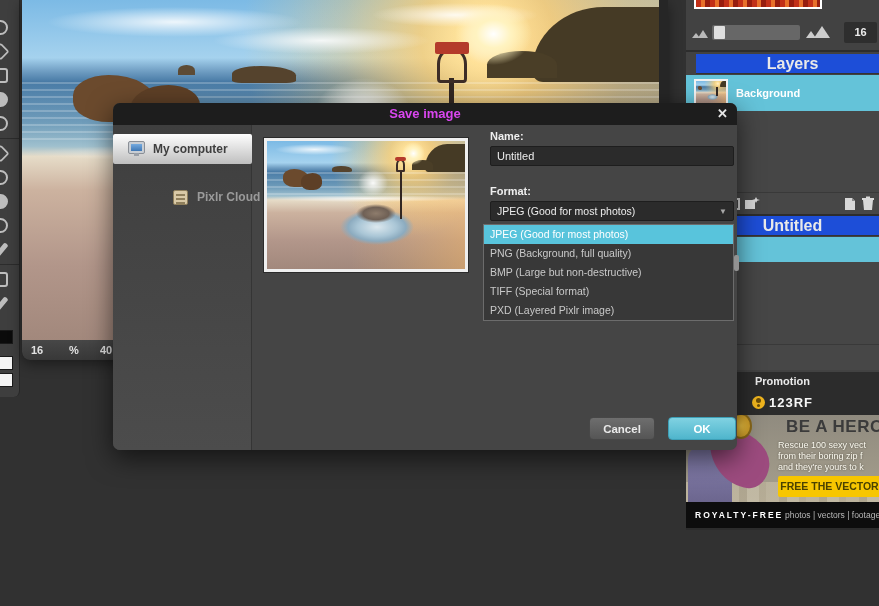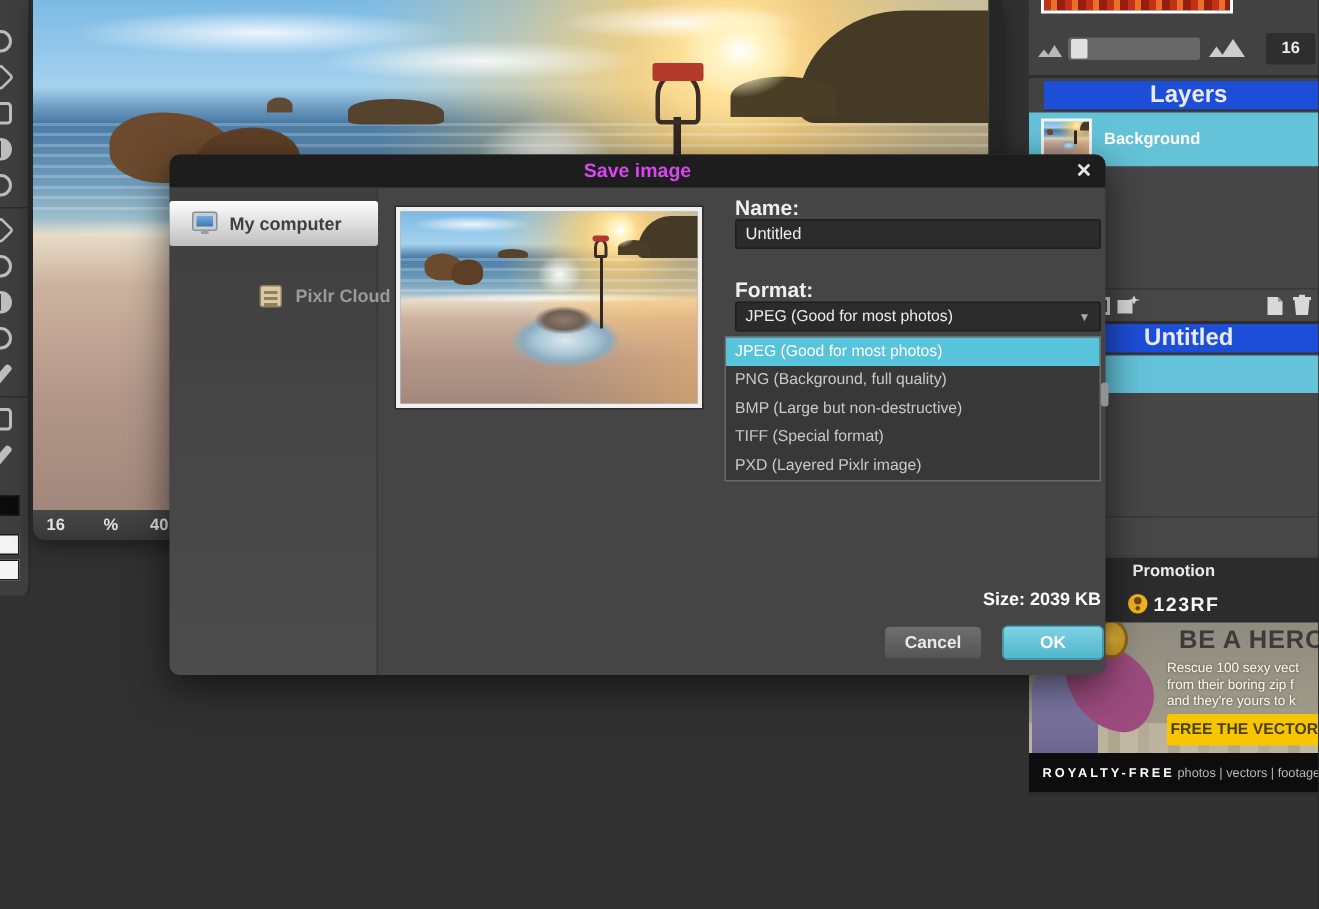--- a/index.html
+++ b/index.html
@@ -101,21 +101,21 @@
   .dlg-tab { position:absolute; left:0; width:139px; height:30px; font-size:12px; font-weight:bold; }
   .dlg-tab.sel { top:9px; background:linear-gradient(#fefefe,#bfbfbf); color:#3f3f3f; border-radius:2px; }
   .dlg-tab.idle { top:57px; color:#9a9a9a;margin-left:44px; }
   .dlg-tab .tlabel { position:absolute; left:40px; line-height:30px; }
   .ico-monitor { position:absolute; left:15px; top:7px; width:17px; height:13px; background:#c9ced4; border:1px solid #8a8f96; border-radius:2px; }
   .ico-monitor::before { content:""; position:absolute; left:2px; top:2px; right:2px; bottom:2px; background:linear-gradient(#74aadf,#3f77b4); }
   .ico-monitor::after { content:""; position:absolute; left:5px; bottom:-3px; width:5px; height:3px; background:#9aa0a8; }
   .ico-cabinet { position:absolute; left:16px; top:8px; width:15px; height:15px; background:#d9c9a6; border:1px solid #8f7f5c; border-radius:2px; }
   .ico-cabinet::before { content:""; position:absolute; left:2px; top:3px; width:9px; height:2px; background:#8f7f5c; box-shadow:0 4px 0 #8f7f5c, 0 8px 0 #8f7f5c; }
   .dlg-preview { position:absolute; left:151px; top:35px; width:204px; height:134px; border:3px solid #efefef; outline:1px solid #2b2b2b; }
-  .dlg-label { position:absolute; color:#efefef; font-size:14px; font-weight:bold; }
+  .dlg-label { position:absolute; color:#efefef; font-size:11px; font-weight:bold; }
   .dlg-input { position:absolute; left:377px; top:43px; width:244px; height:20px; background:#2b2b2b; border:1px solid #1e1e1e; border-radius:2px; color:#ececec; font-size:11px; font-family:"Liberation Sans",sans-serif; padding:0 6px; }
   .dlg-select { position:absolute; left:377px; top:98px; width:244px; height:20px; background:#2b2b2b; border:1px solid #1e1e1e; border-radius:2px; color:#ececec; font-size:10.5px; line-height:19px; }
   .dlg-select .sval { position:absolute; left:6px; }
   .dlg-select .sarrow { position:absolute; right:6px; top:0; color:#a8a8a8; font-size:8px; }
   .dlg-dropdown { position:absolute; left:370px; top:121px; width:251px; background:#383838; border:1px solid #6c6c6c; z-index:3; }
   .dd-item { height:19px; line-height:19px; padding-left:6px; font-size:10.5px; color:#c9c9c9; }
   .dd-item.sel { background:#58c4dc; color:#fff; }
   .dlg-sliver { position:absolute; left:621px; top:152px; width:5px; height:16px; background:#929292; border-radius:2px; }
   .dlg-size { position:absolute; left:377px; top:289px; width:244px; text-align:right; color:#fff; font-size:12px; font-weight:bold; }
   .dlg-btn { position:absolute; top:314px; height:23px; border-radius:4px; color:#fff; font-size:11.5px; font-weight:bold; text-align:center; line-height:23px; }
@@ -326,18 +326,17 @@
 
     <div class="dlg-dropdown">
       <div class="dd-item sel">JPEG (Good for most photos)</div>
       <div class="dd-item">PNG (Background, full quality)</div>
       <div class="dd-item">BMP (Large but non-destructive)</div>
       <div class="dd-item">TIFF (Special format)</div>
       <div class="dd-item">PXD (Layered Pixlr image)</div>
     </div>
     <div class="dlg-sliver"></div>
 
-    <div class="dlg-size">Size: 2039 KB</div>
     <div class="dlg-btn btn-cancel">Cancel</div>
     <div class="dlg-btn btn-ok">OK</div>
   </div>
 
 </div>
 
 </body></html>

